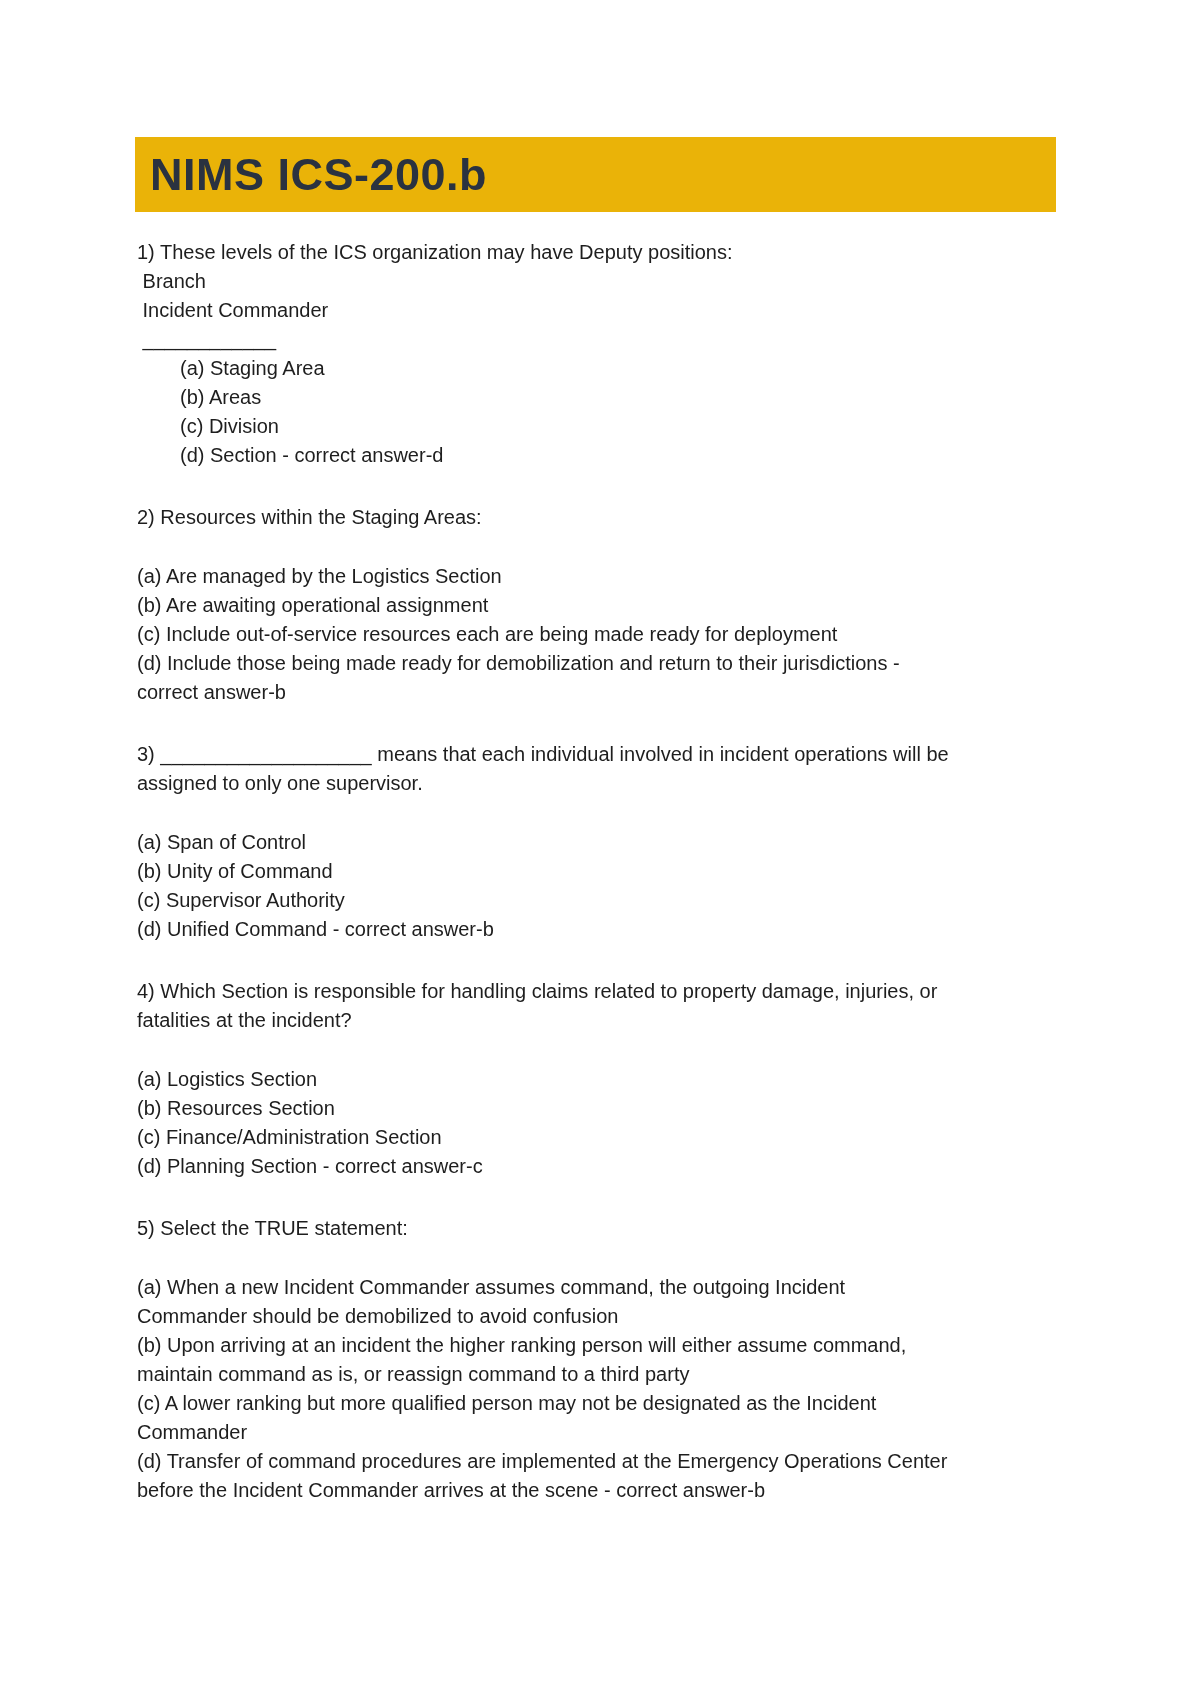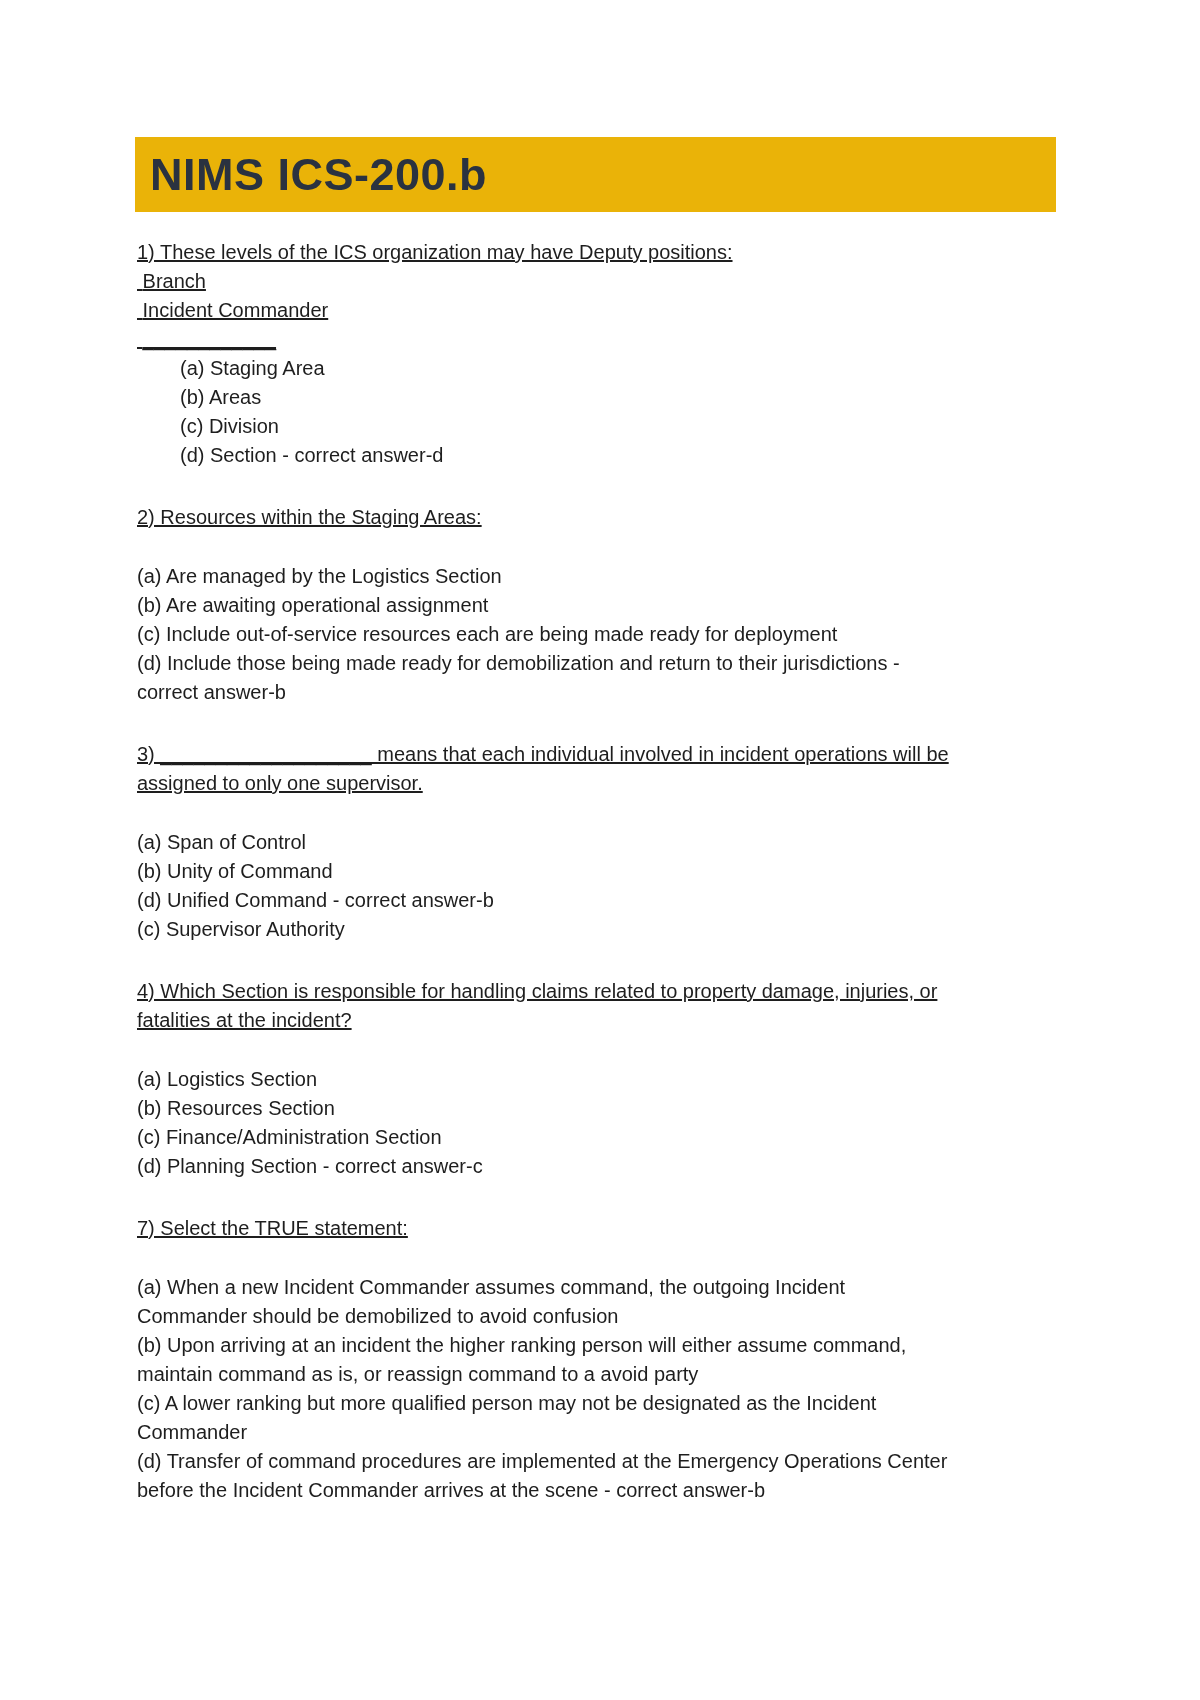--- a/index.html
+++ b/index.html
@@ -36,21 +36,20 @@
     margin-left: 137px;
     width: 950px;
     font-size: 20px;
     line-height: 29px;
     color: #1e1e1e;
   }
   .question { margin-top: 33px; }
   .question.first { margin-top: 26px; }
   .q-stem {
     white-space: pre-wrap;
-    text-decoration: underline;
   }
   .q-options { margin-top: 30px; }
   .question.first .q-options { margin-top: 0; margin-left: 43px; }
   .q-option {
     white-space: pre-wrap;
   }
 </style>
 </head>
 <body>
 
@@ -85,43 +84,43 @@
 correct answer-b</div>
       </div>
     </section>
 
     <section class="question">
       <div class="q-stem">3) ___________________ means that each individual involved in incident operations will be
 assigned to only one supervisor.</div>
       <div class="q-options">
         <div class="q-option">(a) Span of Control</div>
         <div class="q-option">(b) Unity of Command</div>
+        <div class="q-option">(c) Supervisor Authority</div>
         <div class="q-option">(d) Unified Command - correct answer-b</div>
-        <div class="q-option">(c) Supervisor Authority</div>
       </div>
     </section>
 
     <section class="question">
       <div class="q-stem">4) Which Section is responsible for handling claims related to property damage, injuries, or
 fatalities at the incident?</div>
       <div class="q-options">
         <div class="q-option">(a) Logistics Section</div>
         <div class="q-option">(b) Resources Section</div>
         <div class="q-option">(c) Finance/Administration Section</div>
         <div class="q-option">(d) Planning Section - correct answer-c</div>
       </div>
     </section>
 
     <section class="question">
-      <div class="q-stem">7) Select the TRUE statement:</div>
+      <div class="q-stem">5) Select the TRUE statement:</div>
       <div class="q-options">
         <div class="q-option">(a) When a new Incident Commander assumes command, the outgoing Incident
 Commander should be demobilized to avoid confusion</div>
         <div class="q-option">(b) Upon arriving at an incident the higher ranking person will either assume command,
-maintain command as is, or reassign command to a avoid party</div>
+maintain command as is, or reassign command to a third party</div>
         <div class="q-option">(c) A lower ranking but more qualified person may not be designated as the Incident
 Commander</div>
         <div class="q-option">(d) Transfer of command procedures are implemented at the Emergency Operations Center
 before the Incident Commander arrives at the scene - correct answer-b</div>
       </div>
     </section>
 
   </div>
 
 </div>

